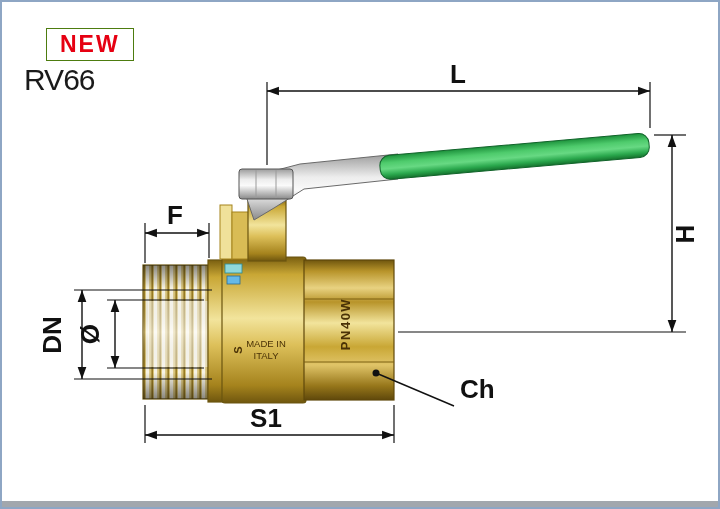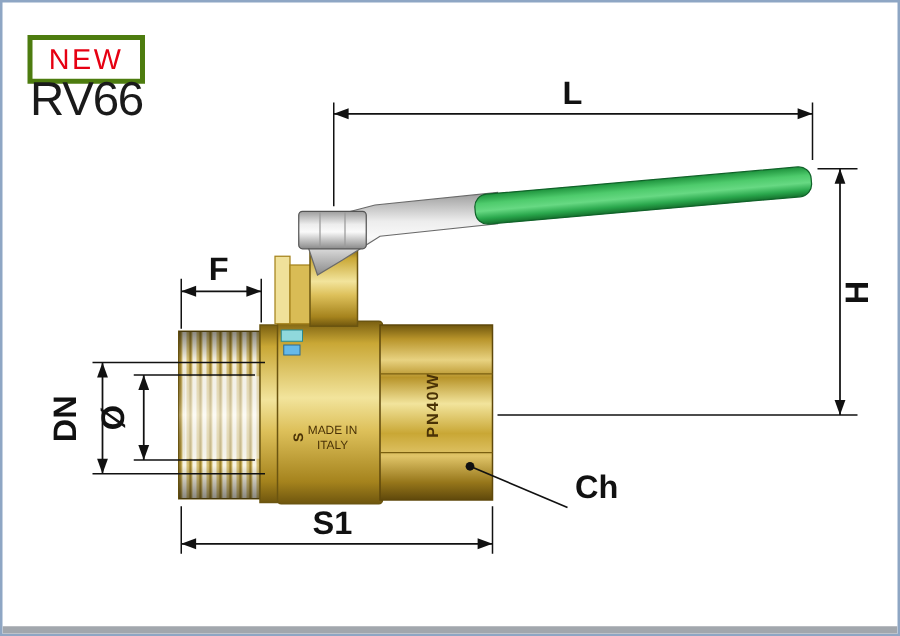--- a/index.html
+++ b/index.html
@@ -15,31 +15,31 @@
     box-sizing:border-box;
     background:#ffffff;
     border:2px solid #8ea6c4;
     overflow:hidden;
   }
   .bottom-strip{
     position:absolute;left:0;right:0;bottom:0;height:6px;
     background:#a2a7ad;
   }
   .new-badge{
-    position:absolute;left:20px;top:26px;
+    position:absolute;left:44px;top:26px;
     color:#e60012;
-    font-size:23px;font-weight:normal;letter-spacing:2px;
-    border:4px solid #4d7c0f;
+    font-size:23px;font-weight:bold;letter-spacing:2px;
+    border:1px solid #4d7c0f;
     padding:2px 13px;
     line-height:27px;
   }
   .model-name{
     position:absolute;left:22px;top:58px;
     color:#1a1a1a;
-    font-size:38px;letter-spacing:-1px;
+    font-size:30px;letter-spacing:-1px;
     line-height:40px;
   }
   svg.diagram{position:absolute;left:0;top:0;width:720px;height:509px;}
   text.dim{
     font-family:"Liberation Sans", sans-serif;
     font-size:26px;font-weight:bold;fill:#111;
   }
   text.mark{
     font-family:"Liberation Sans", sans-serif;
     fill:#4a3206;

